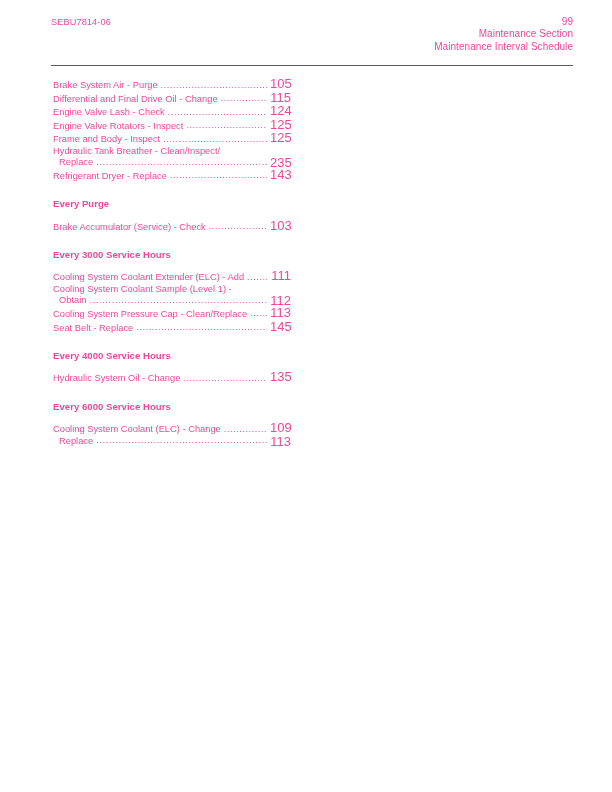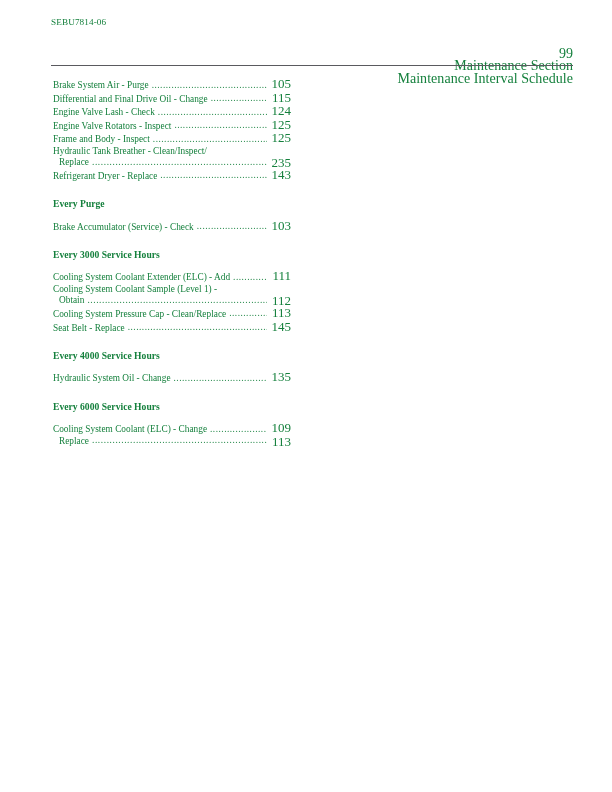--- a/index.html
+++ b/index.html
@@ -5,22 +5,22 @@
   html, body {
     margin: 0;
     padding: 0;
     background: #ffffff;
   }
   .page {
     position: relative;
     width: 612px;
     height: 792px;
     background: #ffffff;
-    font-family: Liberation Serif, serif;
-    color: #15803d;
+    font-family: Liberation Sans, sans-serif;
+    color: #ec4899;
     overflow: hidden;
   }
 
   
   .header {
     position: absolute;
     left: 51px;
     top: 16px;
     width: 522px;
     display: flex;
@@ -28,24 +28,23 @@
     align-items: flex-start;
   }
   .doc-id {
     font-size: 9.2px;
     line-height: 12px;
     letter-spacing: .1px;
     white-space: nowrap;
   }
   .header-right {
     text-align: right;
-    font-size: 14px;
+    font-size: 10px;
     line-height: 12.4px;
     letter-spacing: .05px;
-    margin-top: 32px;
   }
   .header-rule {
     position: absolute;
     left: 51px;
     top: 65px;
     width: 522px;
     height: 1px;
     background: #5a5a5f;
   }
 

